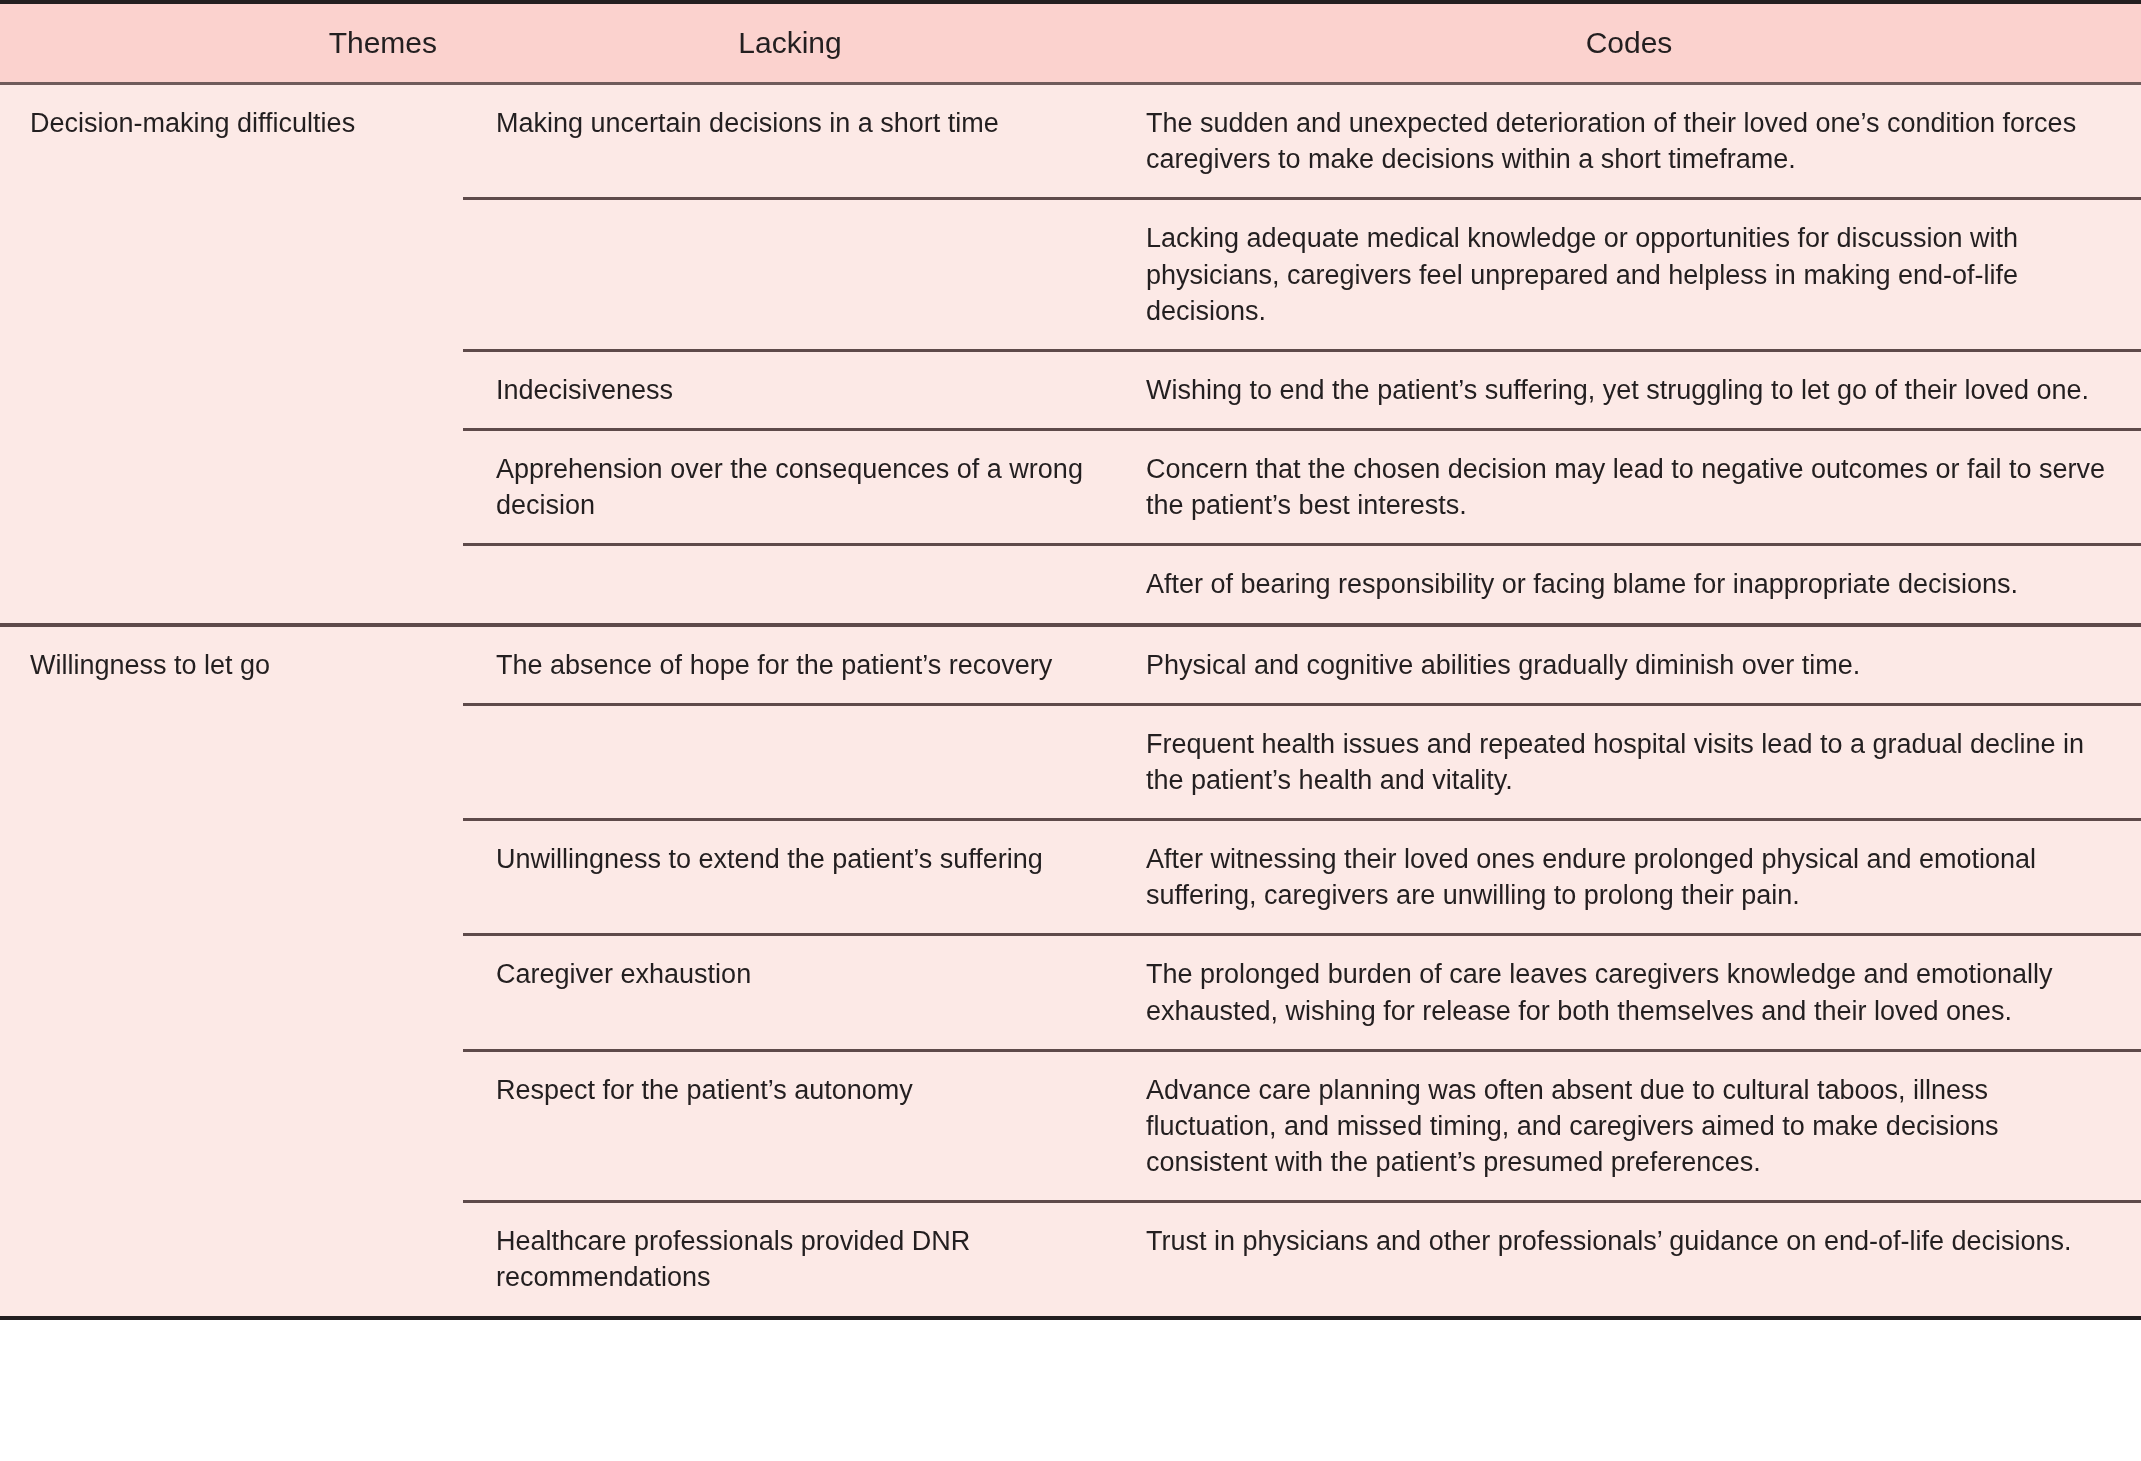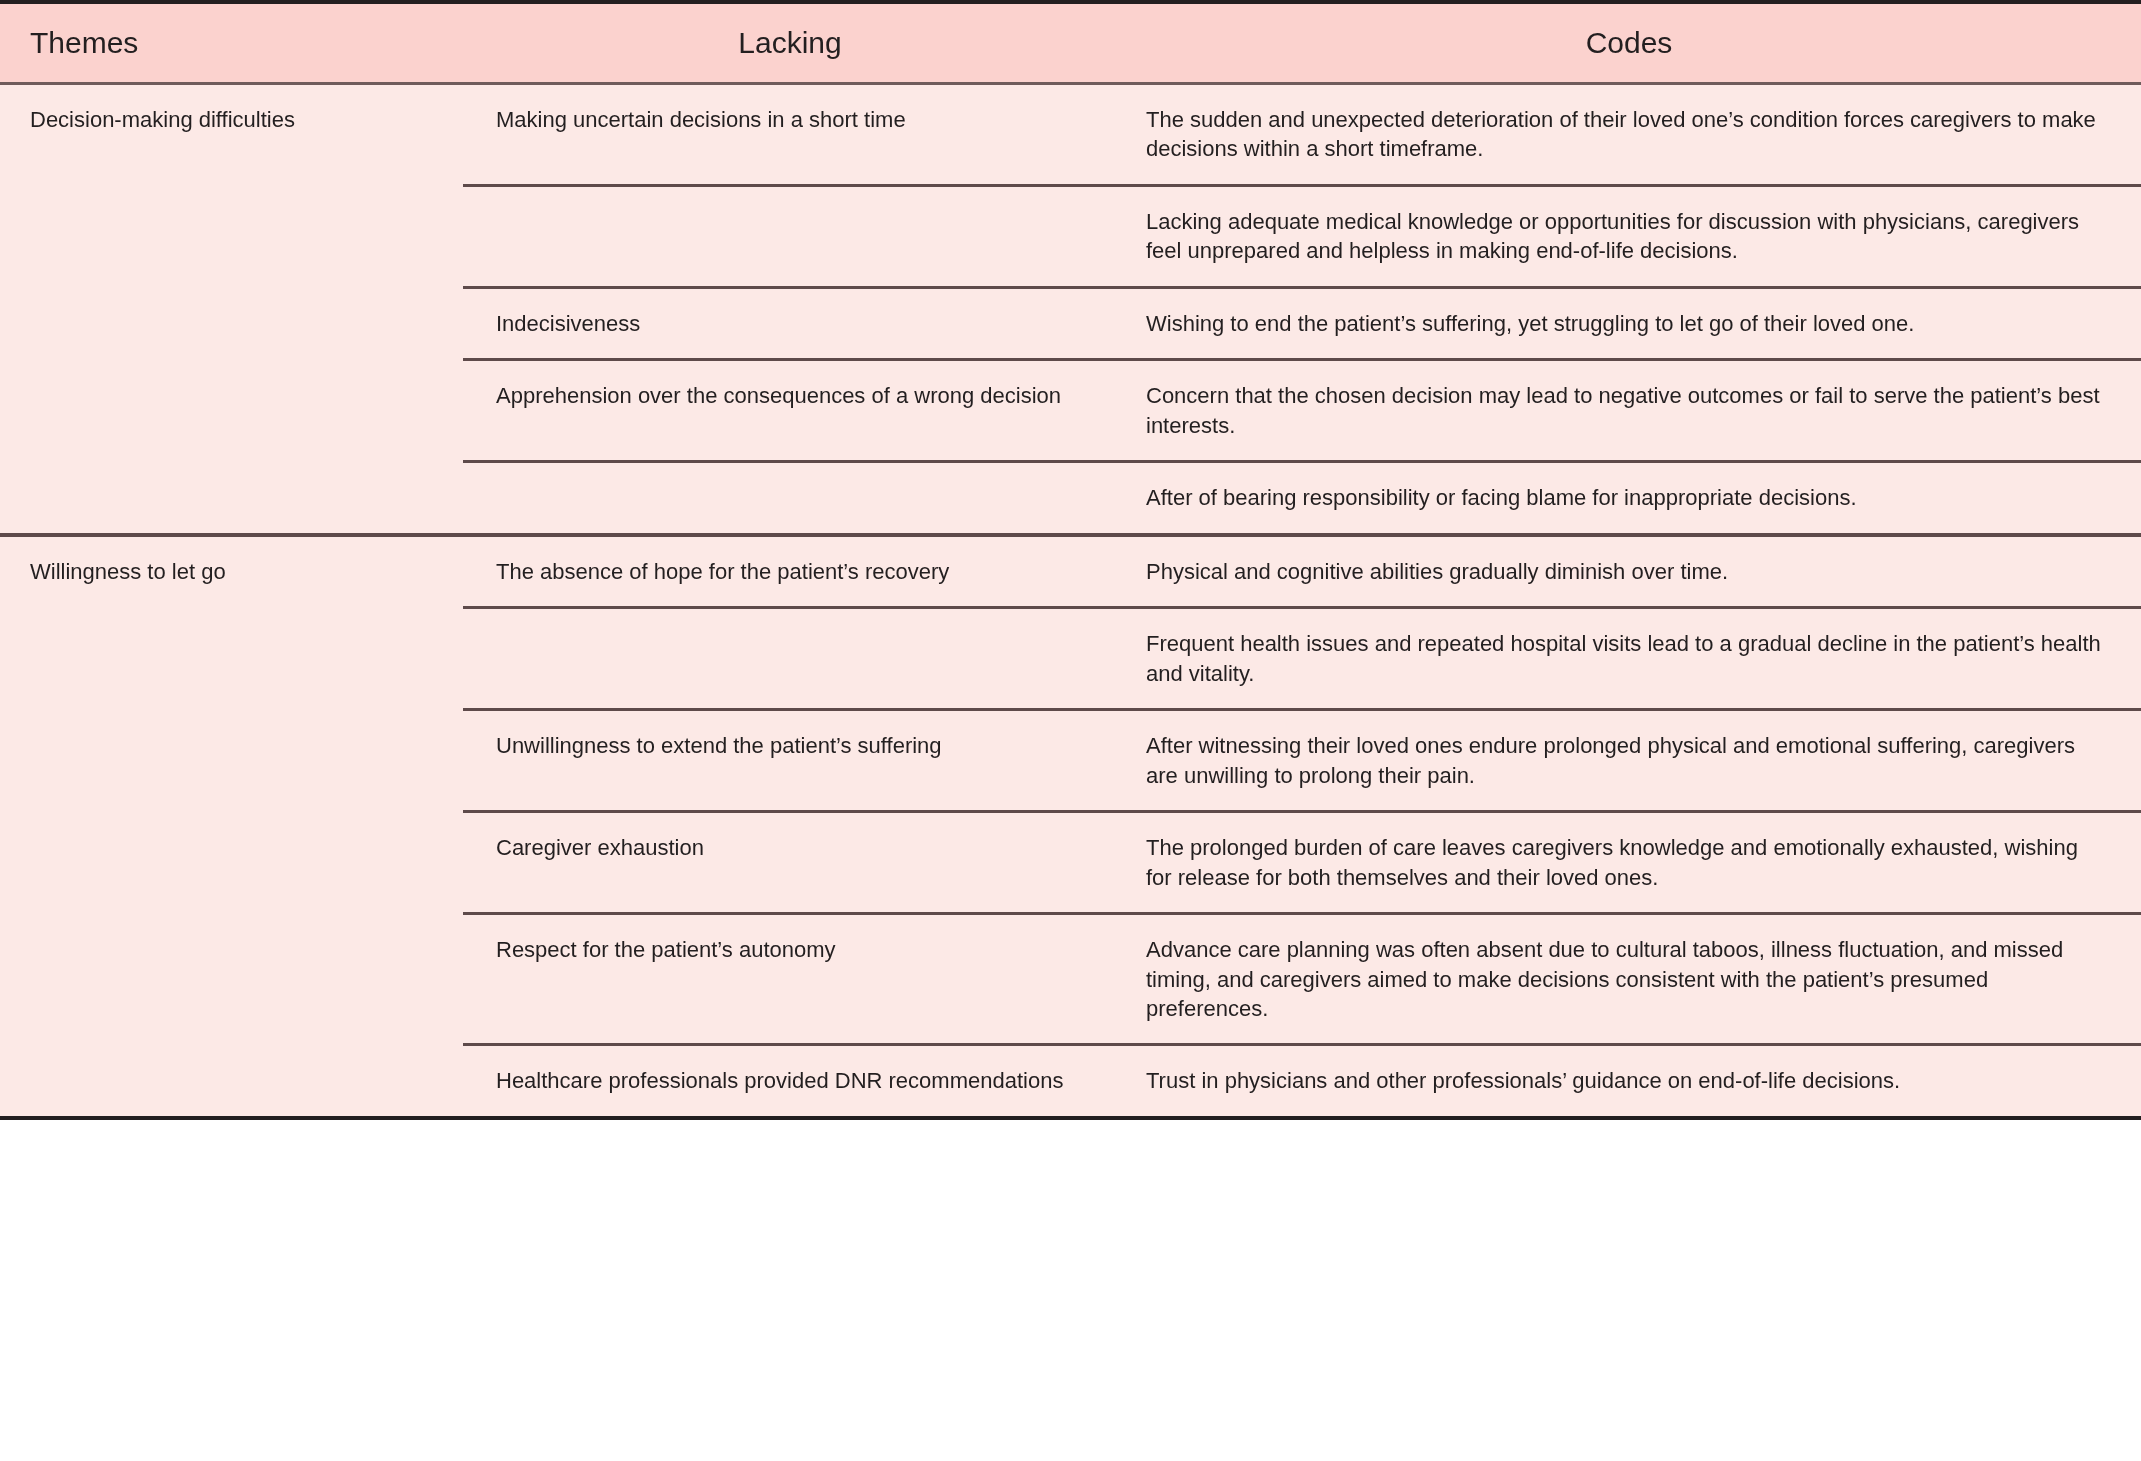--- a/index.html
+++ b/index.html
@@ -32,26 +32,26 @@
   }
   thead th {
     font-weight: normal;
     font-size: 30px;
     color: #231f20;
     padding: 22px 26px 22px 30px;
     border-bottom: 3px solid #6f5b5b;
     vertical-align: middle;
     background: #FBD2CE;
   }
-  th.th-theme    { text-align: left; }
+  th.th-theme    { text-align: right; }
   th.th-subtheme { text-align: center; }
   th.th-codes    { text-align: center; }
 
   tbody td {
-    font-size: 22px;
+    font-size: 27px;
     line-height: 1.34;
     color: #231f20;
     vertical-align: top;
     padding: 20px 26px 20px 30px;
     background: #FCE9E6;
   }
   td.cell-theme    { padding-left: 30px; padding-right: 20px; }
   td.cell-subtheme { padding-left: 33px; padding-right: 26px; }
   td.cell-codes    { padding-left: 33px; padding-right: 32px; }
 

